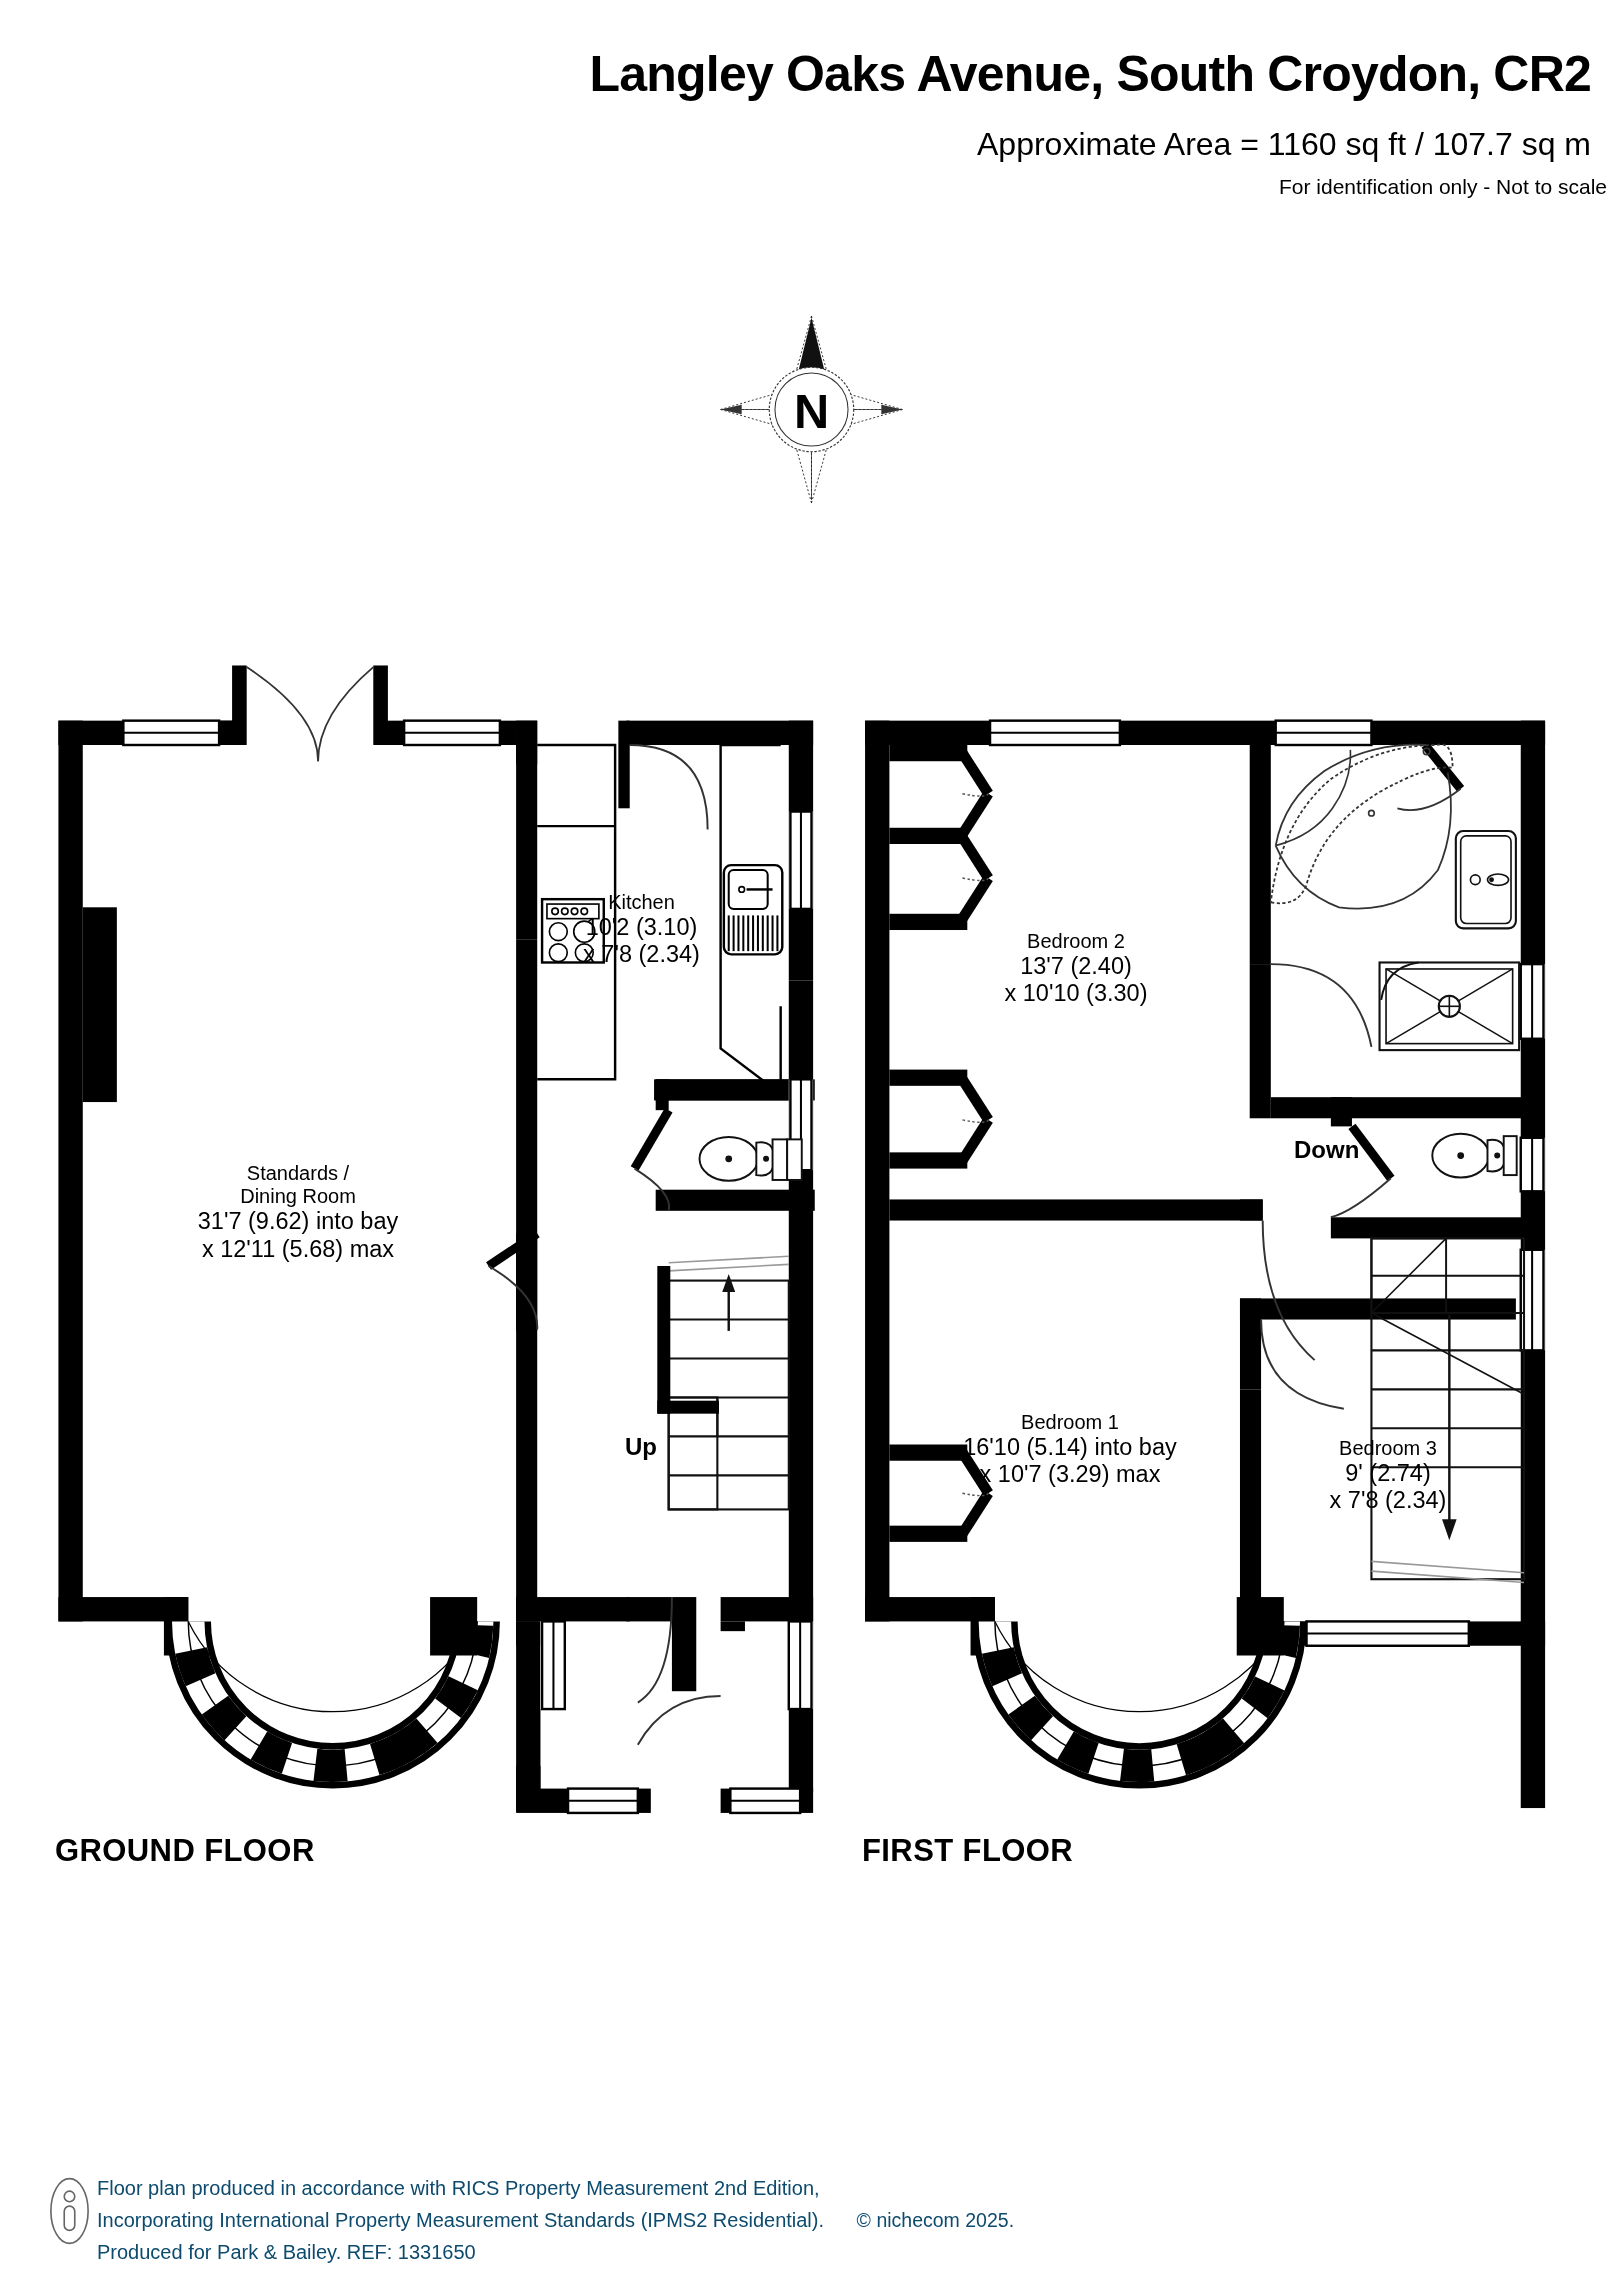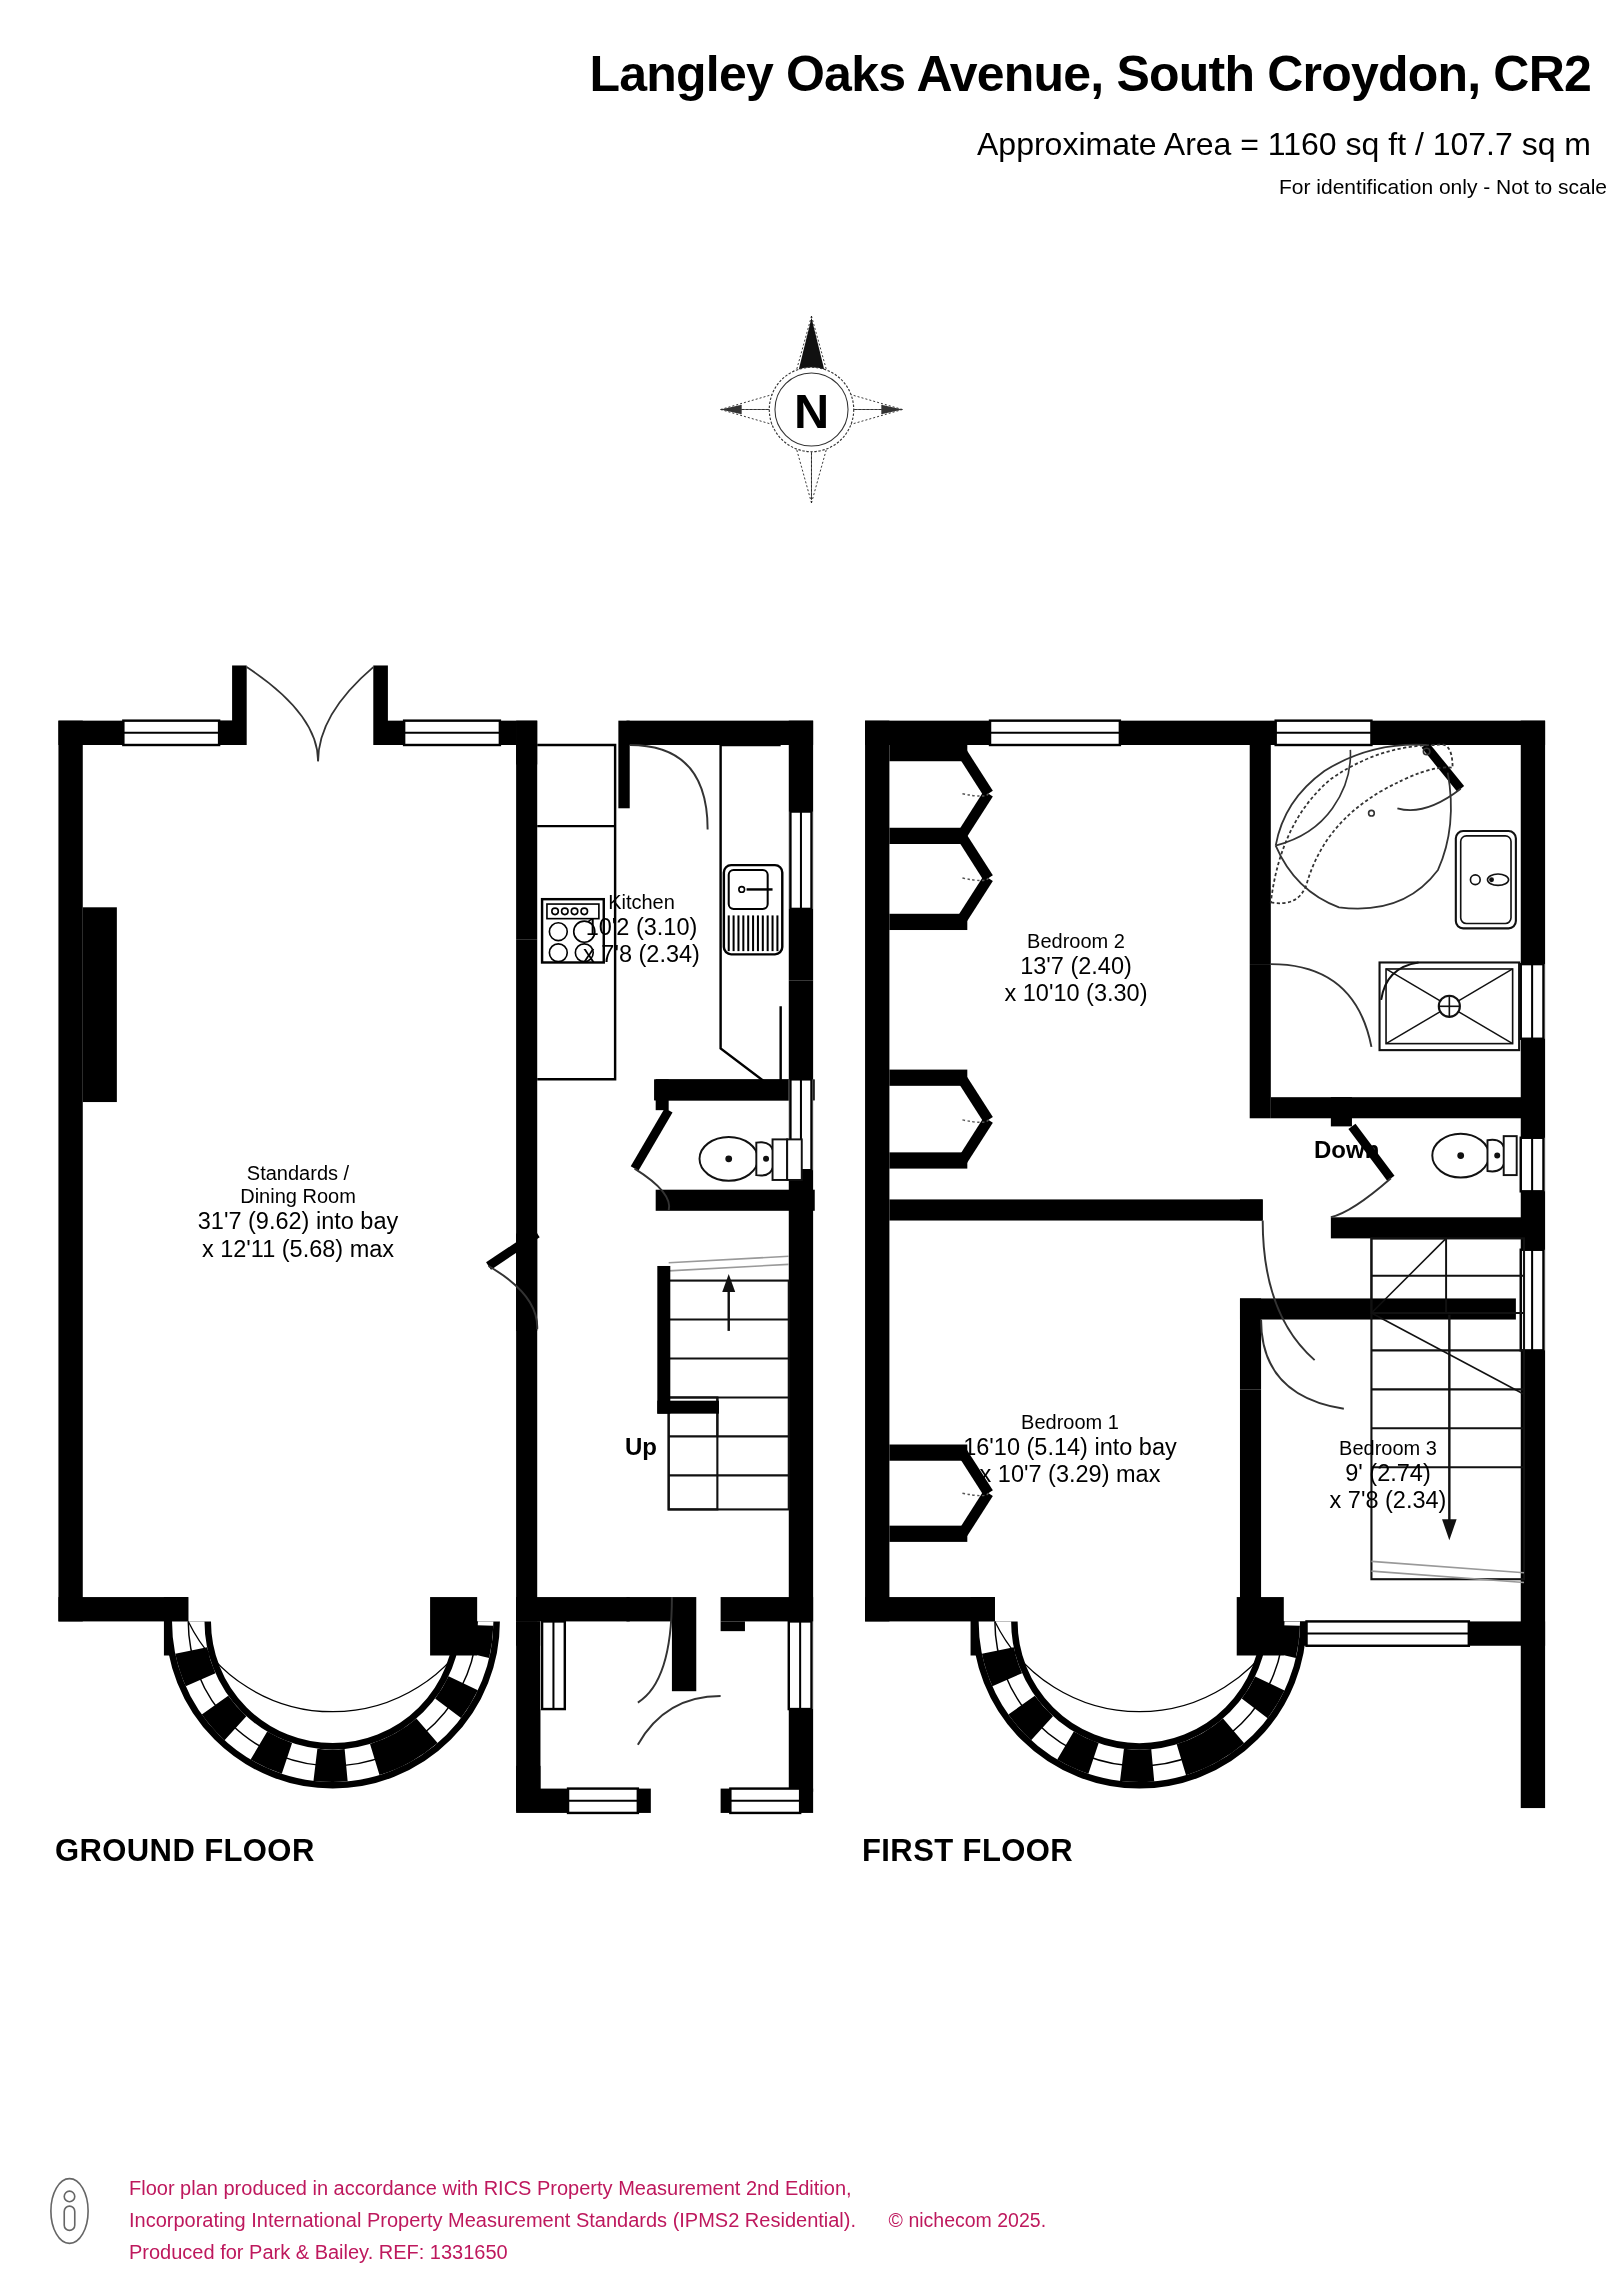--- a/index.html
+++ b/index.html
@@ -24,21 +24,21 @@
 
   
   .room{position:absolute;text-align:center;line-height:1.16;}
   .room .nm{font-size:20px;font-weight:normal;display:block;}
   .room .dm{font-size:23.5px;display:block;white-space:nowrap;}
   .small-lbl{position:absolute;font-size:24px;font-weight:bold;}
 
   
   #footer{position:absolute;left:49px;top:2175px;width:1218px;height:106px;}
   #foot-icon{position:absolute;left:0px;top:1.6px;width:41px;height:68px;}
-  #foot-text{position:absolute;left:80px;top:-1.6px;font-size:20px;color:#be185d;
+  #foot-text{position:absolute;left:48px;top:-1.6px;font-size:20px;color:#0c4a6e;
              line-height:1.58;}
   #foot-text div{white-space:nowrap;}
   .cpy{font-size:19.5px;}
 </style>
 </head>
 <body>
 
 <div id="header">
   <div id="title">Langley Oaks Avenue, South Croydon, CR2</div>
   <div id="area">Approximate Area = 1160 sq ft / 107.7 sq m</div>
@@ -473,21 +473,21 @@
   <span class="dm">x 10'7 (3.29) max</span>
 </div>
 
 <div class="room" style="left:1266px;top:1437px;width:244px;">
   <span class="nm">Bedroom 3</span>
   <span class="dm">9' (2.74)</span>
   <span class="dm">x 7'8 (2.34)</span>
 </div>
 
 <div class="small-lbl" style="left:625px;top:1433px;">Up</div>
-<div class="small-lbl" style="left:1294px;top:1136px;margin-left:20px;">Down</div>
+<div class="small-lbl" style="left:1294px;top:1136px;">Down</div>
 
 <div class="floor-caption" id="gf-caption">GROUND FLOOR</div>
 <div class="floor-caption" id="ff-caption">FIRST FLOOR</div>
 
 <div id="footer">
   <svg id="foot-icon" viewBox="0 0 50 84">
     <ellipse cx="25" cy="42" rx="23" ry="40" fill="none" stroke="#666" stroke-width="2"></ellipse>
     <circle cx="25" cy="24" r="6.5" fill="none" stroke="#666" stroke-width="2"></circle>
     <rect x="18.5" y="36" width="13" height="30" rx="6.5" fill="none" stroke="#666" stroke-width="2"></rect>
   </svg>

